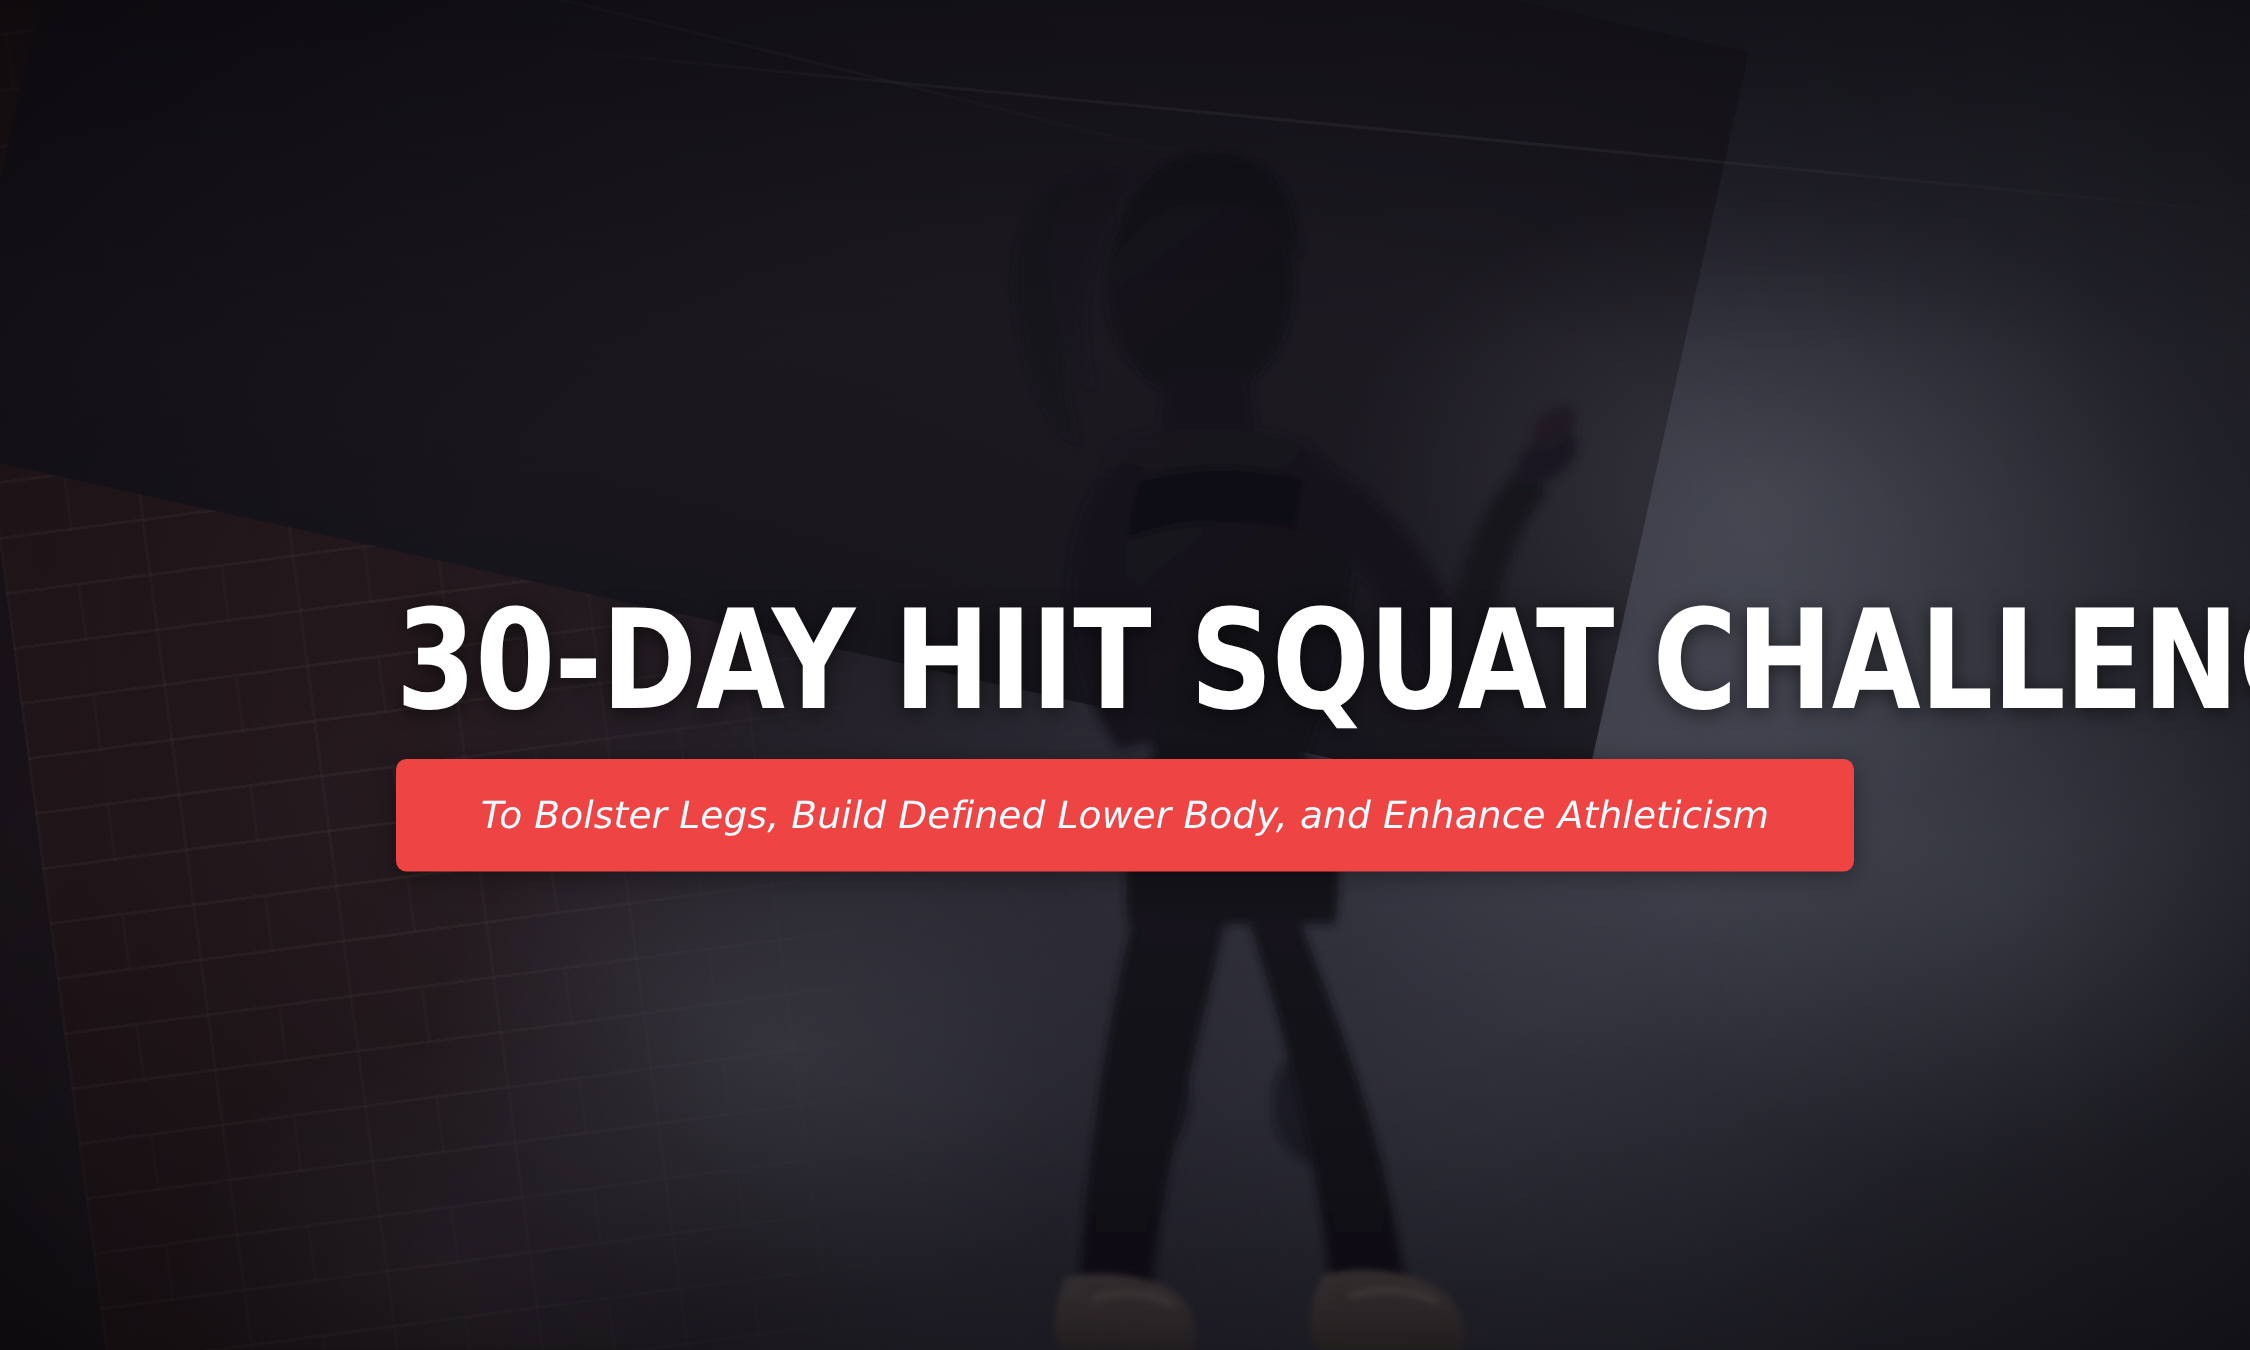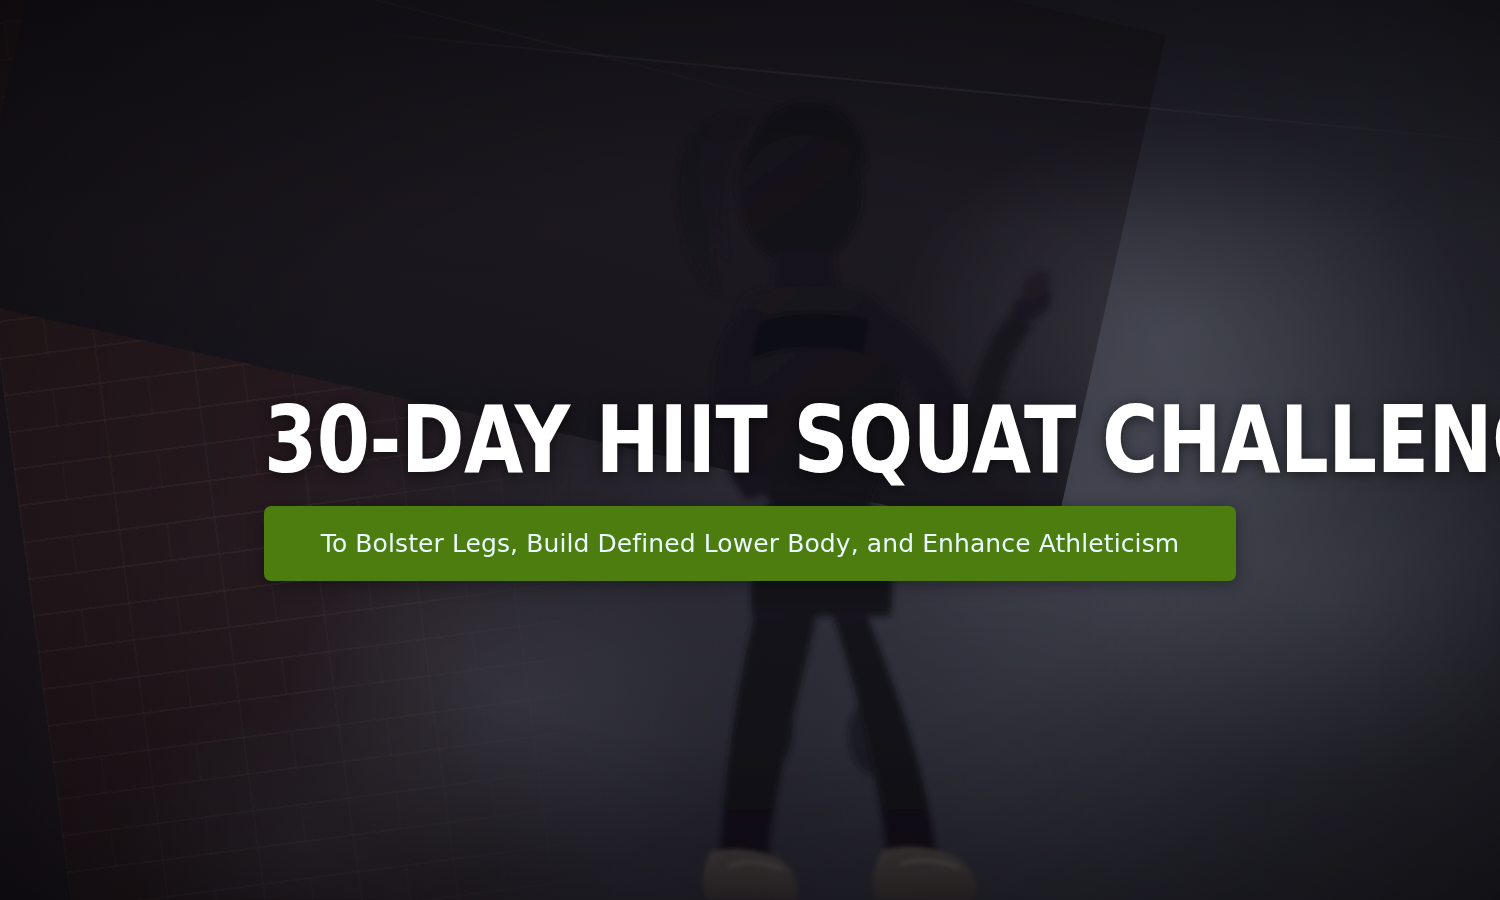--- a/index.html
+++ b/index.html
@@ -208,26 +208,27 @@
     transform: scaleX(0.925);
     transform-origin: left center;
     text-shadow: 0 2px 14px rgba(0,0,0,0.55);
   }
 
   .subtitle-bar {
     margin-top: 22px;
     width: 972px;
     height: 75px;
     box-sizing: border-box;
-    background: #4d7c0f;
+    background: #ef4444;
     border-radius: 7px;
     display: flex;
     align-items: center;
     justify-content: center;
     box-shadow: 0 3px 16px rgba(0,0,0,0.35);
+    font-style: italic;
   }
 
   .subtitle-text {
     color: #e9fbff;
     font-family: "DejaVu Sans", "Liberation Sans", sans-serif;
     font-size: 25px;
     font-weight: 400;
     letter-spacing: 0.1px;
     white-space: nowrap;
   }

